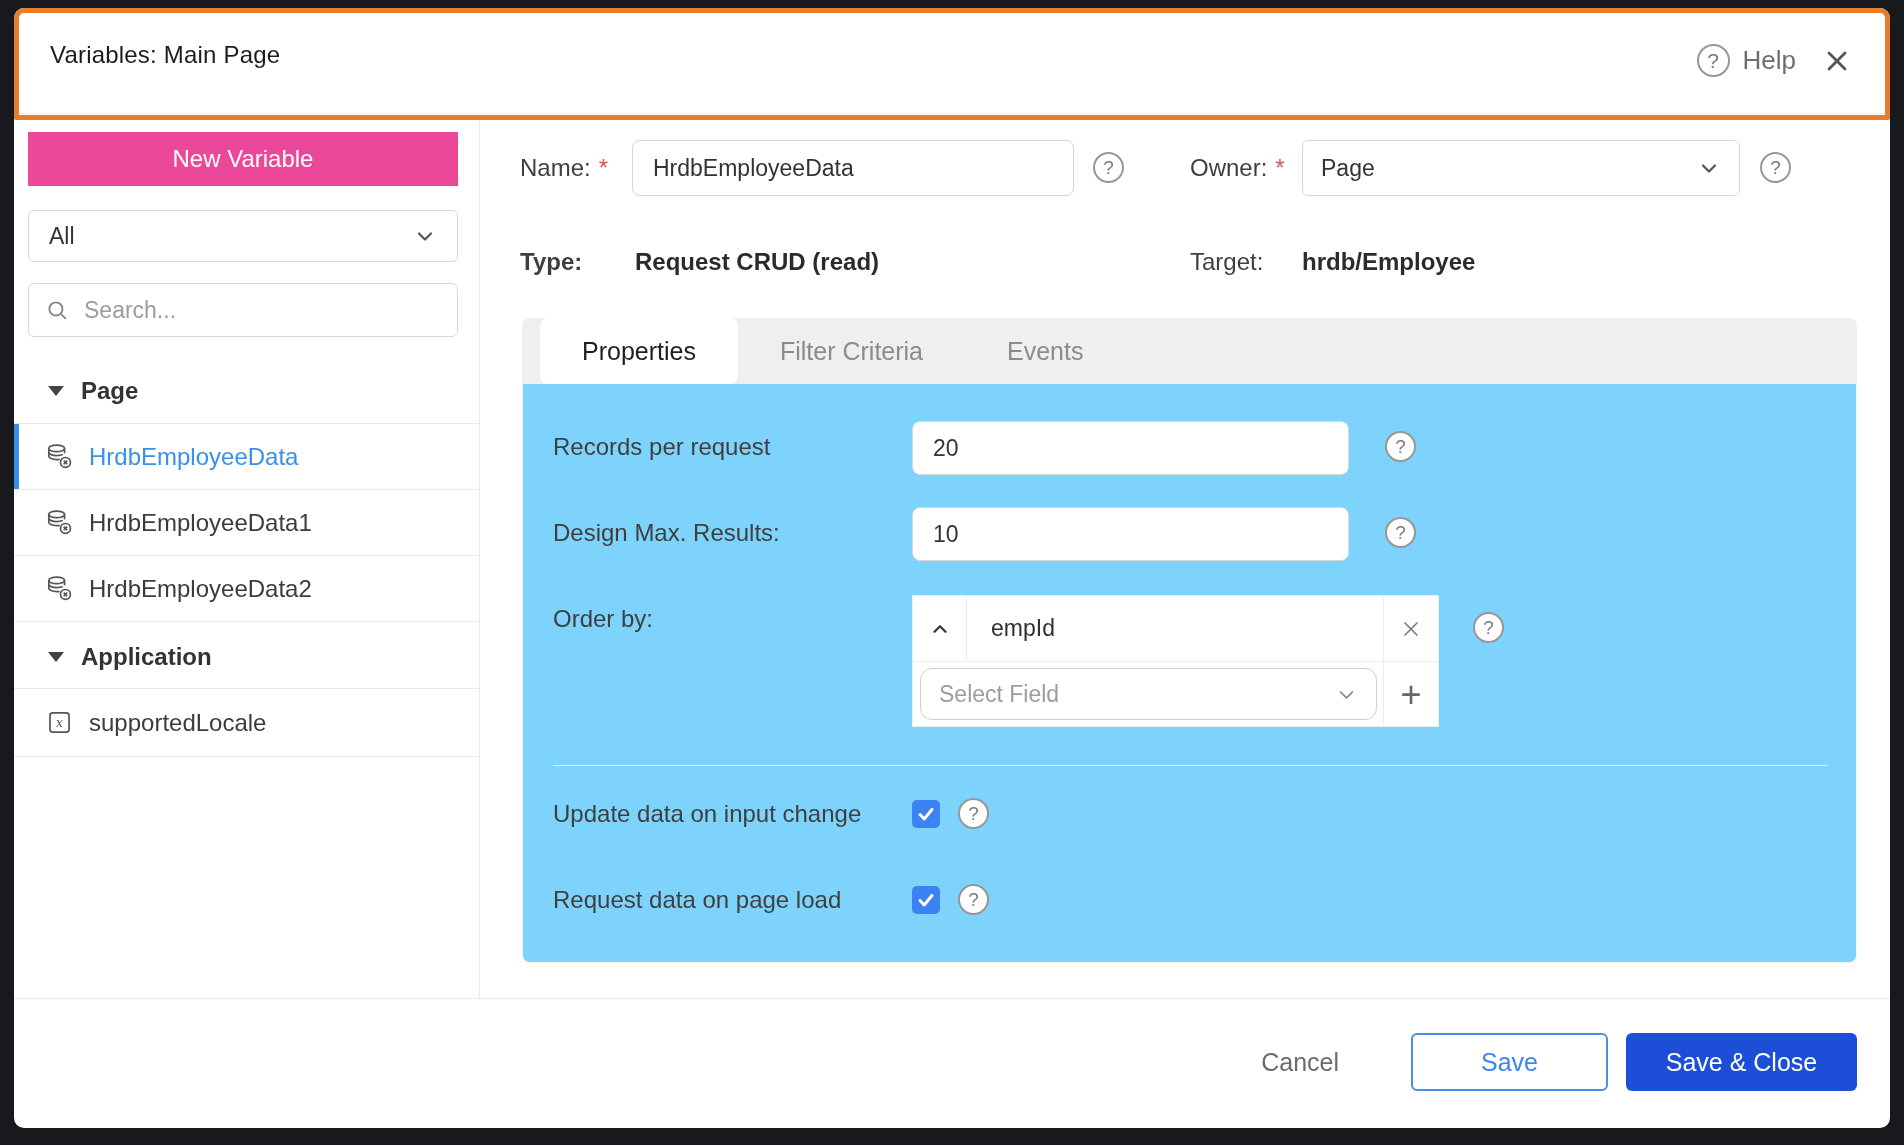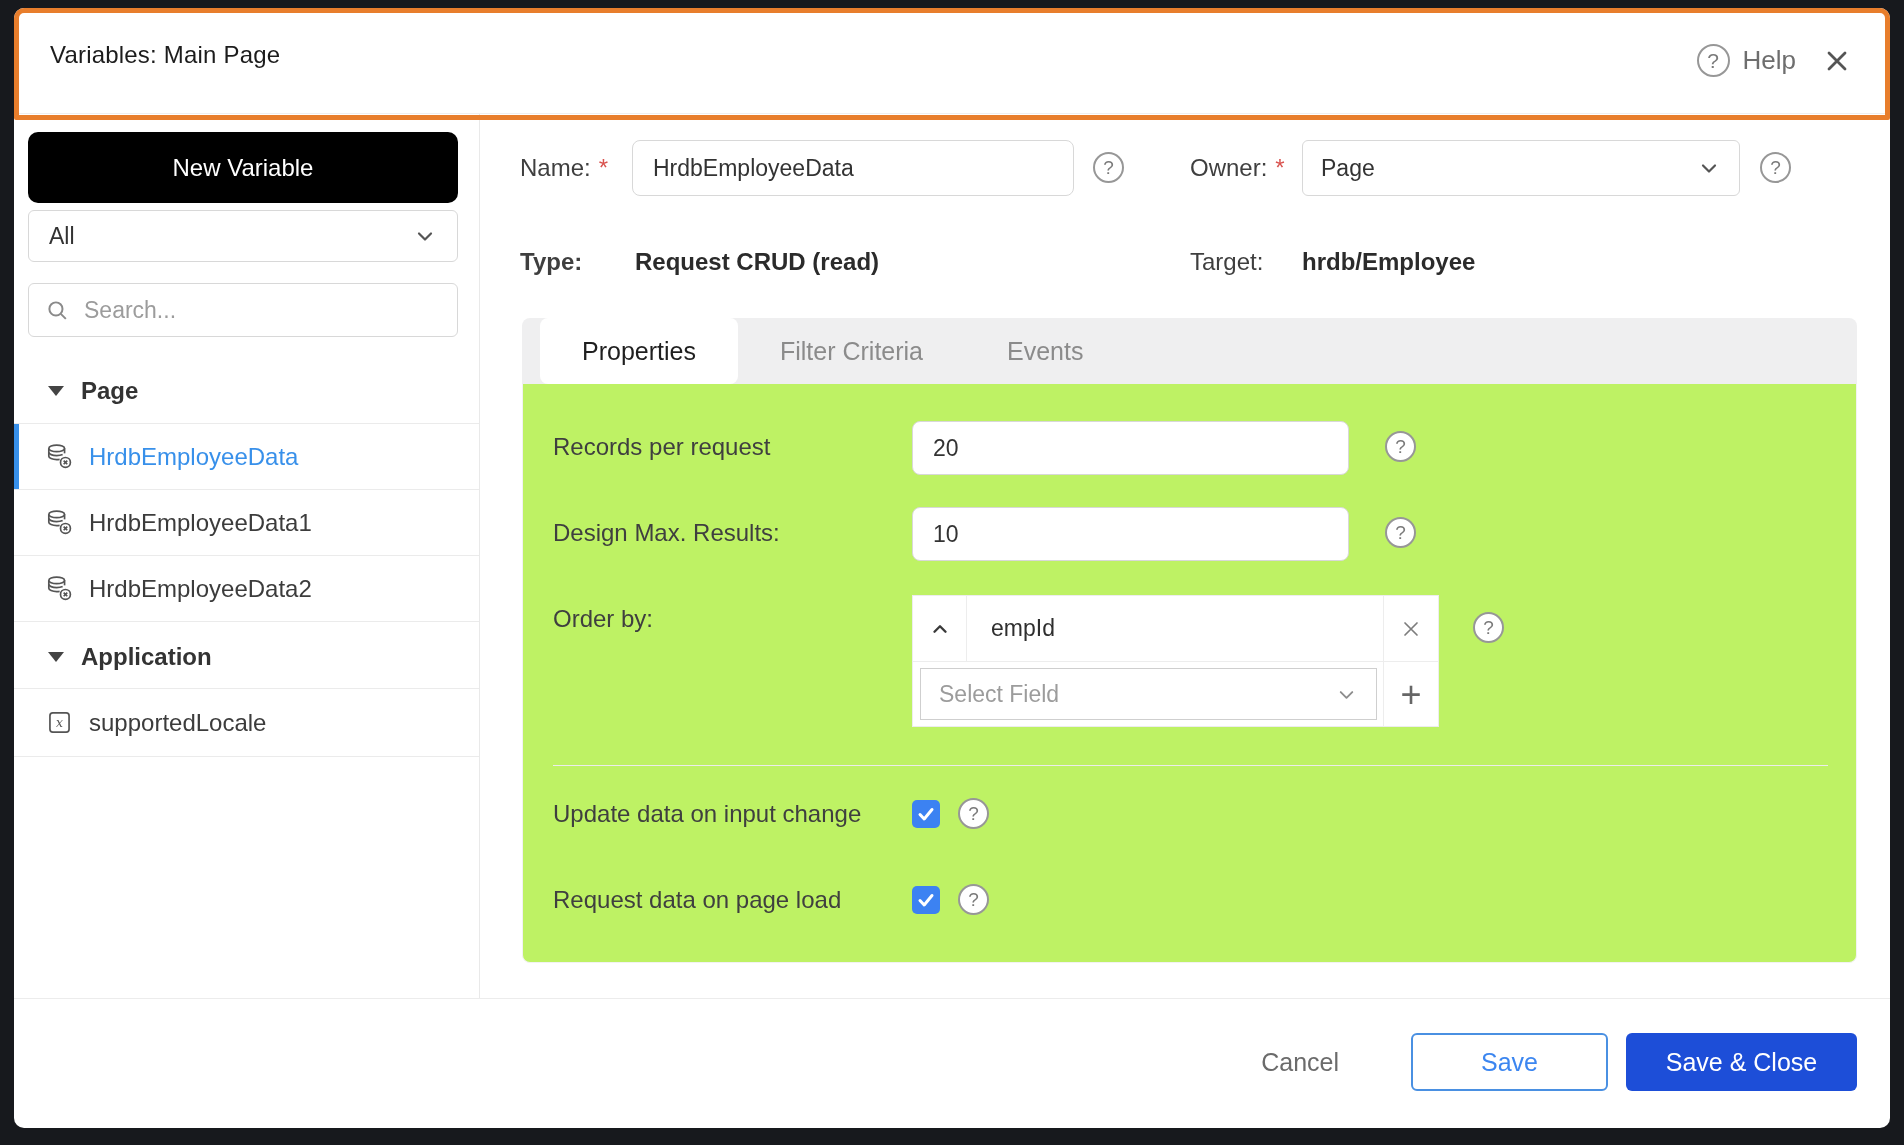--- a/index.html
+++ b/index.html
@@ -36,22 +36,22 @@
     flex:0 0 auto; background:#fff;
   }
   .qmark.lg { width:33px; height:33px; font-size:21px; }
   .close-btn { display:flex; align-items:center; cursor:pointer; }
   
   .sidebar {
     position:absolute; left:0; top:106px; width:466px; height:884px;
     border-right:1px solid #e9e9e9;
   }
   .new-variable-btn {
-    position:absolute; left:14px; top:18px; width:430px; height:71px;
-    background:#000000; border-radius:10px; color:#fff; font-size:24px;
+    position:absolute; left:14px; top:18px; width:430px; height:54px;
+    background:#ec4899; border-radius:0; color:#fff; font-size:24px;
     display:flex; align-items:center; justify-content:center; cursor:pointer;
   }
   .filter-select {
     position:absolute; left:14px; top:96px; width:430px; height:52px;
     border:1px solid #d8d8d8; border-radius:6px; background:#fff;
     display:flex; align-items:center; padding:0 20px; font-size:23px; color:#333; cursor:pointer;
   }
   .filter-select .spacer { flex:1; }
   .search-box {
     position:absolute; left:14px; top:169px; width:430px; height:54px;
@@ -102,42 +102,42 @@
   }
   .tabbar {
     height:66px; background:#efeff0; border-radius:8px 8px 0 0;
     display:flex; align-items:stretch; padding-left:18px;
   }
   .tab {
     display:flex; align-items:center; padding:0 42px; font-size:25px; color:#8b8b8b; cursor:pointer;
   }
   .tab.active { background:#fff; border-radius:8px; color:#1f1f1f; }
   .panel-body {
-    position:relative; height:579px; background:#bef264;
+    position:relative; height:579px; background:#7dd3fc;
     border:1px solid #f2f2f2; border-top:none; border-radius:0 0 8px 8px;
   }
   .prop-label { position:absolute; left:30px; font-size:24px; color:#3f3f3f; }
   .prop-input { left:389px; width:437px; height:54px; }
   
   .orderby {
     position:absolute; left:389px; top:211px; width:527px; height:132px;
     border:1px solid #ededed; background:#fff;
   }
   .ob-row1 { display:flex; height:66px; border-bottom:1px solid #ededed; }
   .ob-dir {
     width:54px; border-right:1px solid #ededed; display:flex; align-items:center; justify-content:center; cursor:pointer;
   }
   .ob-field { flex:1; display:flex; align-items:center; padding-left:24px; font-size:23px; color:#2f2f2f; }
   .ob-remove {
     width:55px; border-left:1px solid #ededed; display:flex; align-items:center; justify-content:center; cursor:pointer;
   }
   .ob-row2 { position:relative; height:65px; }
   .ob-select {
     position:absolute; left:7px; top:6px; width:457px; height:52px;
-    border:1px solid #cfcfcf; border-radius:0; display:flex; align-items:center;
+    border:1px solid #cfcfcf; border-radius:12px; display:flex; align-items:center;
     padding:0 18px; font-size:23px; color:#9c9c9c; cursor:pointer; background:#fff;
   }
   .ob-select .spacer { flex:1; }
   .ob-add {
     position:absolute; right:0; top:0; width:55px; height:65px; border-left:1px solid #ededed;
     display:flex; align-items:center; justify-content:center;
     font-size:36px; color:#666; font-weight:300; cursor:pointer;
   }
   .hr-line { position:absolute; left:30px; top:381px; width:1275px; height:1px; background:#ececec; }
   .checkbox {

